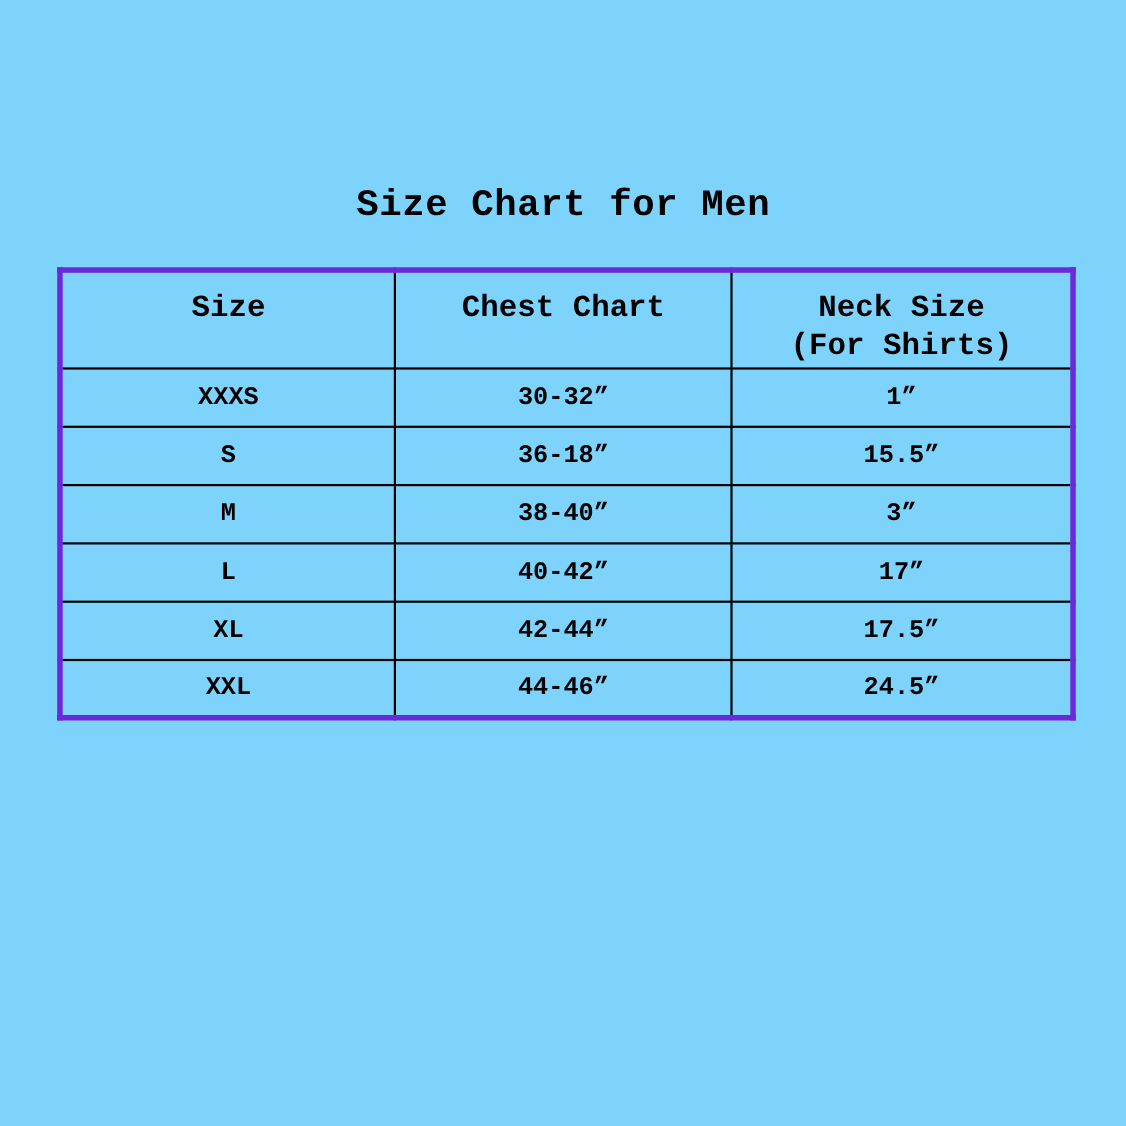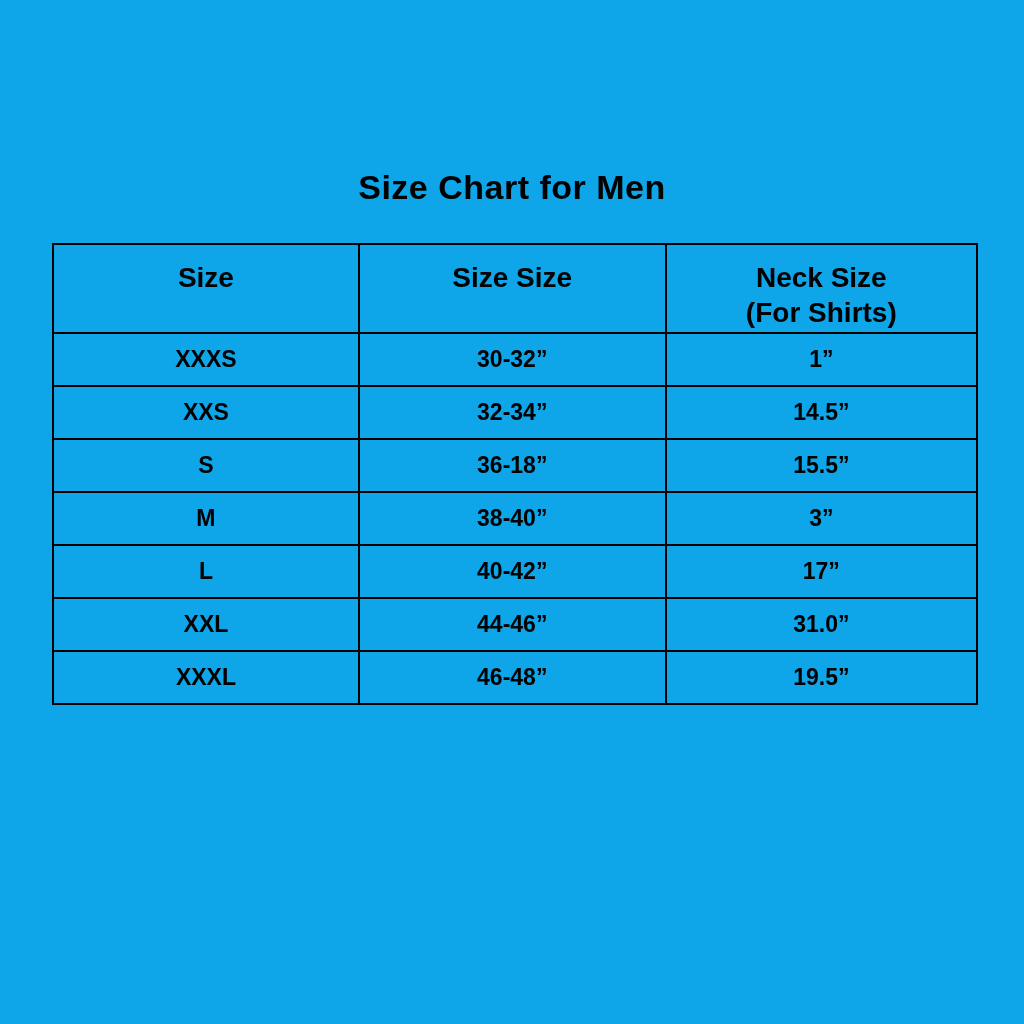--- a/index.html
+++ b/index.html
@@ -5,22 +5,22 @@
   * { box-sizing: border-box; }
   html, body {
     margin: 0;
     padding: 0;
     background: #ffffff;
   }
   .page {
     position: relative;
     width: 1024px;
     height: 1024px;
-    background: #0ea5e9;
-    font-family: Liberation Sans, sans-serif;
+    background: #7dd3fc;
+    font-family: Liberation Mono, monospace;
     color: #000000;
     overflow: hidden;
   }
   .title {
     position: absolute;
     top: 168px;
     left: 0;
     width: 100%;
     margin: 0;
     text-align: center;
@@ -28,21 +28,21 @@
     font-weight: bold;
     letter-spacing: 0.5px;
   }
   table.size-table {
     position: absolute;
     left: 52px;
     top: 243px;
     width: 926px;
     border-collapse: collapse;
     table-layout: fixed;
-    border: 1px solid #6d28d9;
+    border: 5px solid #6d28d9;
   }
   table.size-table th,
   table.size-table td {
     border: 2px solid #000000;
     text-align: center;
     font-weight: bold;
     padding: 0;
   }
   table.size-table thead th {
     height: 89px;
@@ -71,59 +71,54 @@
       <col class="col-size">
       <col class="col-chest">
       <col class="col-neck">
     </colgroup>
     <thead>
       <tr id="header-row">
           <th>
             <div>Size</div>
           </th>
           <th>
-            <div>Size Size</div>
+            <div>Chest Chart</div>
           </th>
           <th>
             <div>Neck Size</div>
             <div>(For Shirts)</div>
           </th>
         </tr>
     </thead>
     <tbody id="table-body">
         <tr>
           <td>XXXS</td>
           <td>30-32”</td>
           <td>1”</td>
-        </tr>
-        <tr>
-          <td>XXS</td>
-          <td>32-34”</td>
-          <td>14.5”</td>
         </tr>
         <tr>
           <td>S</td>
           <td>36-18”</td>
           <td>15.5”</td>
         </tr>
         <tr>
           <td>M</td>
           <td>38-40”</td>
           <td>3”</td>
         </tr>
         <tr>
           <td>L</td>
           <td>40-42”</td>
           <td>17”</td>
         </tr>
         <tr>
+          <td>XL</td>
+          <td>42-44”</td>
+          <td>17.5”</td>
+        </tr>
+        <tr>
           <td>XXL</td>
           <td>44-46”</td>
-          <td>31.0”</td>
-        </tr>
-        <tr>
-          <td>XXXL</td>
-          <td>46-48”</td>
-          <td>19.5”</td>
+          <td>24.5”</td>
         </tr>
       </tbody>
   </table>
 </div>
 
 </body></html>

